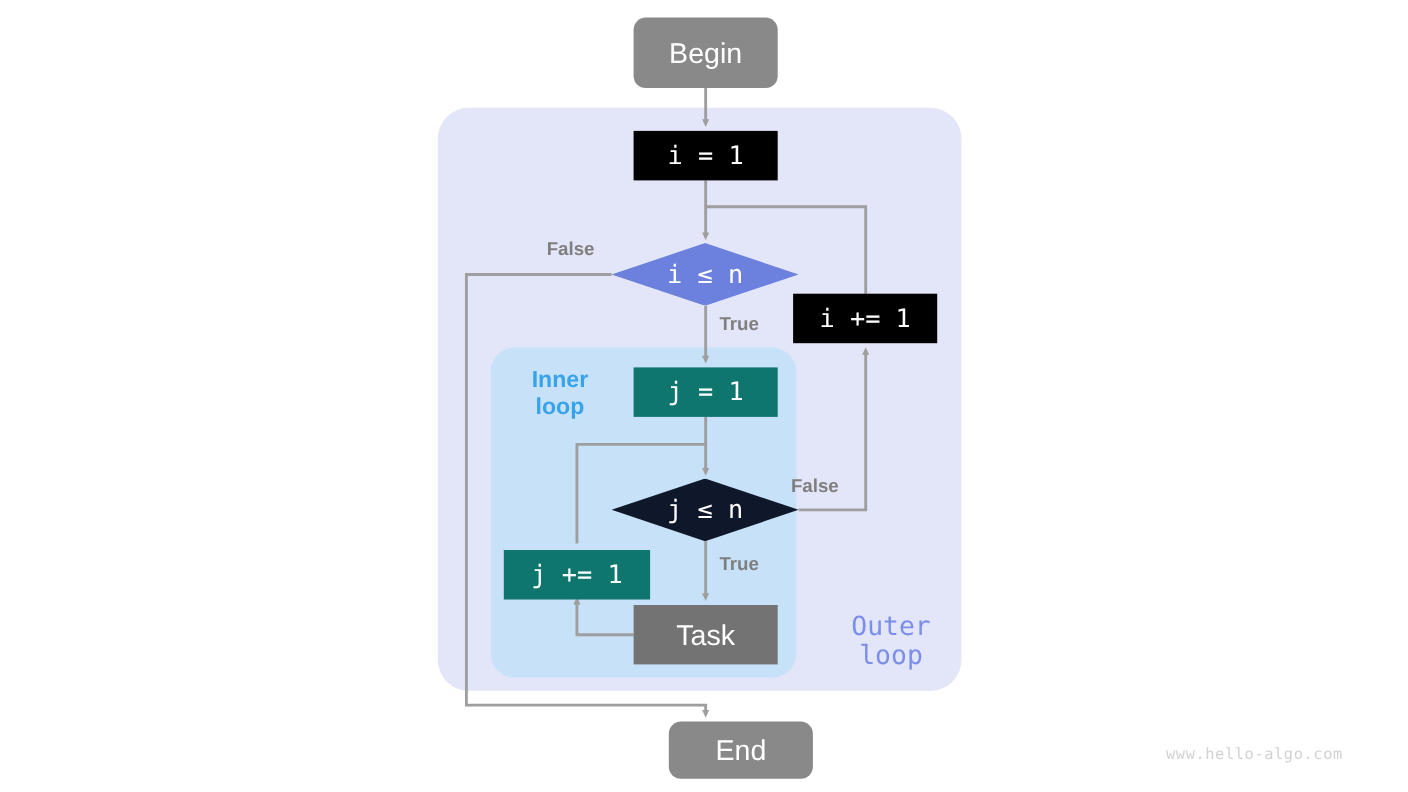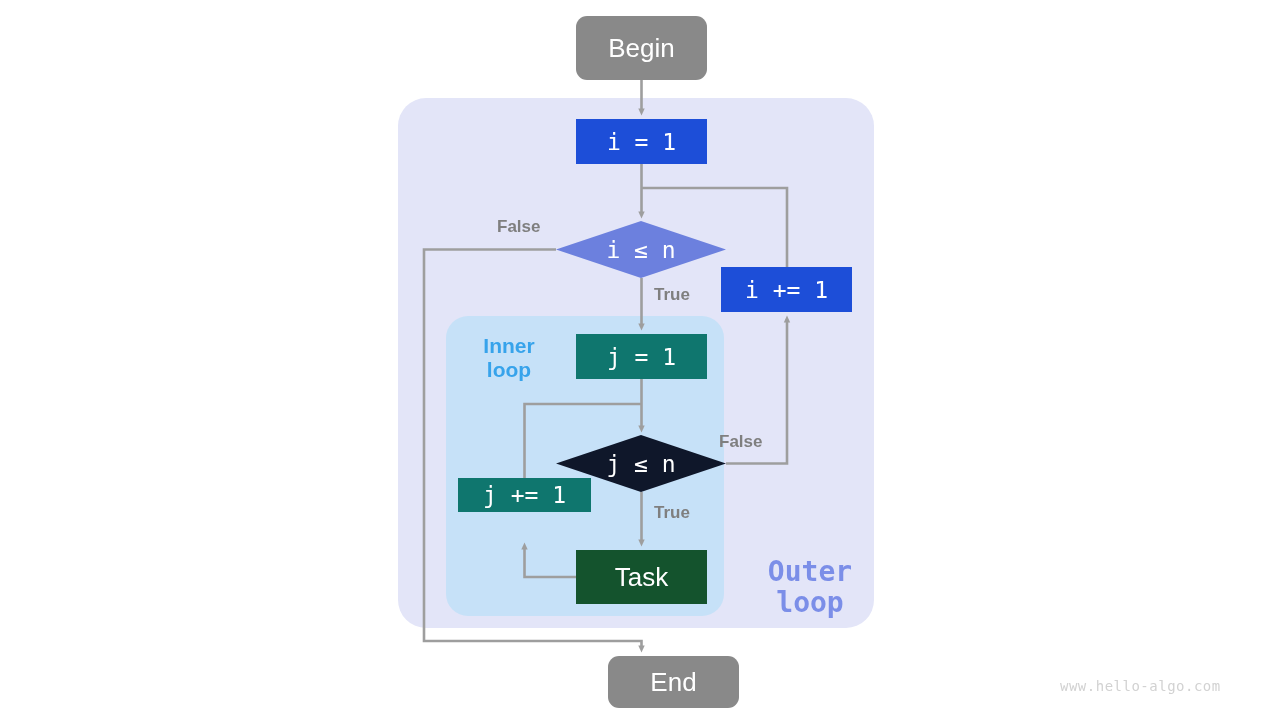--- a/index.html
+++ b/index.html
@@ -64,22 +64,22 @@
     font-family: "Liberation Sans", sans-serif;
     font-weight: bold;
     font-size: 21px;
     color: #37a3eb;
   }
   .label-outer {
     left: 758px;
     top: 556px;
     width: 104px;
     font-family: "DejaVu Sans Mono", monospace;
-    font-weight: bold;
-    font-size: 28px;
+    font-weight: normal;
+    font-size: 24px;
     color: #7b8ee8;
   }
 
   
   .node {
     position: absolute;
     box-sizing: border-box;
     display: flex;
     align-items: center;
     justify-content: center;
@@ -89,38 +89,38 @@
   .node-terminal {
     background: #898989;
     border-radius: 11px;
     font-family: "Liberation Sans", sans-serif;
     font-size: 26px;
   }
   .node-begin { left: 576px; top: 16px;  width: 131px; height: 64px; }
   .node-end   { left: 576px; top: 656px; width: 131px; height: 52px; margin-left: 32px; }
 
   .node-proc-outer {
-    background: #1d4ed8;
+    background: #000000;
     font-family: "DejaVu Sans Mono", monospace;
     font-size: 23px;
   }
   .node-i-init { left: 576px; top: 119px; width: 131px; height: 45px; }
   .node-i-inc  { left: 721px; top: 267px; width: 131px; height: 45px; }
 
   .node-proc-inner {
     background: #0f766e;
     font-family: "DejaVu Sans Mono", monospace;
     font-size: 23px;
   }
   .node-j-init { left: 576px; top: 334px; width: 131px; height: 45px; }
-  .node-j-inc  { left: 458px; top: 478px; width: 133px; height: 34px; }
+  .node-j-inc  { left: 458px; top: 500px; width: 133px; height: 45px; }
 
   .node-task {
     left: 576px; top: 550px; width: 131px; height: 54px;
-    background: #14532d;
+    background: #737373;
     font-family: "Liberation Sans", sans-serif;
     font-size: 26px;
   }
 
   
   .diamond {
     position: absolute;
     display: flex;
     align-items: center;
     justify-content: center;

